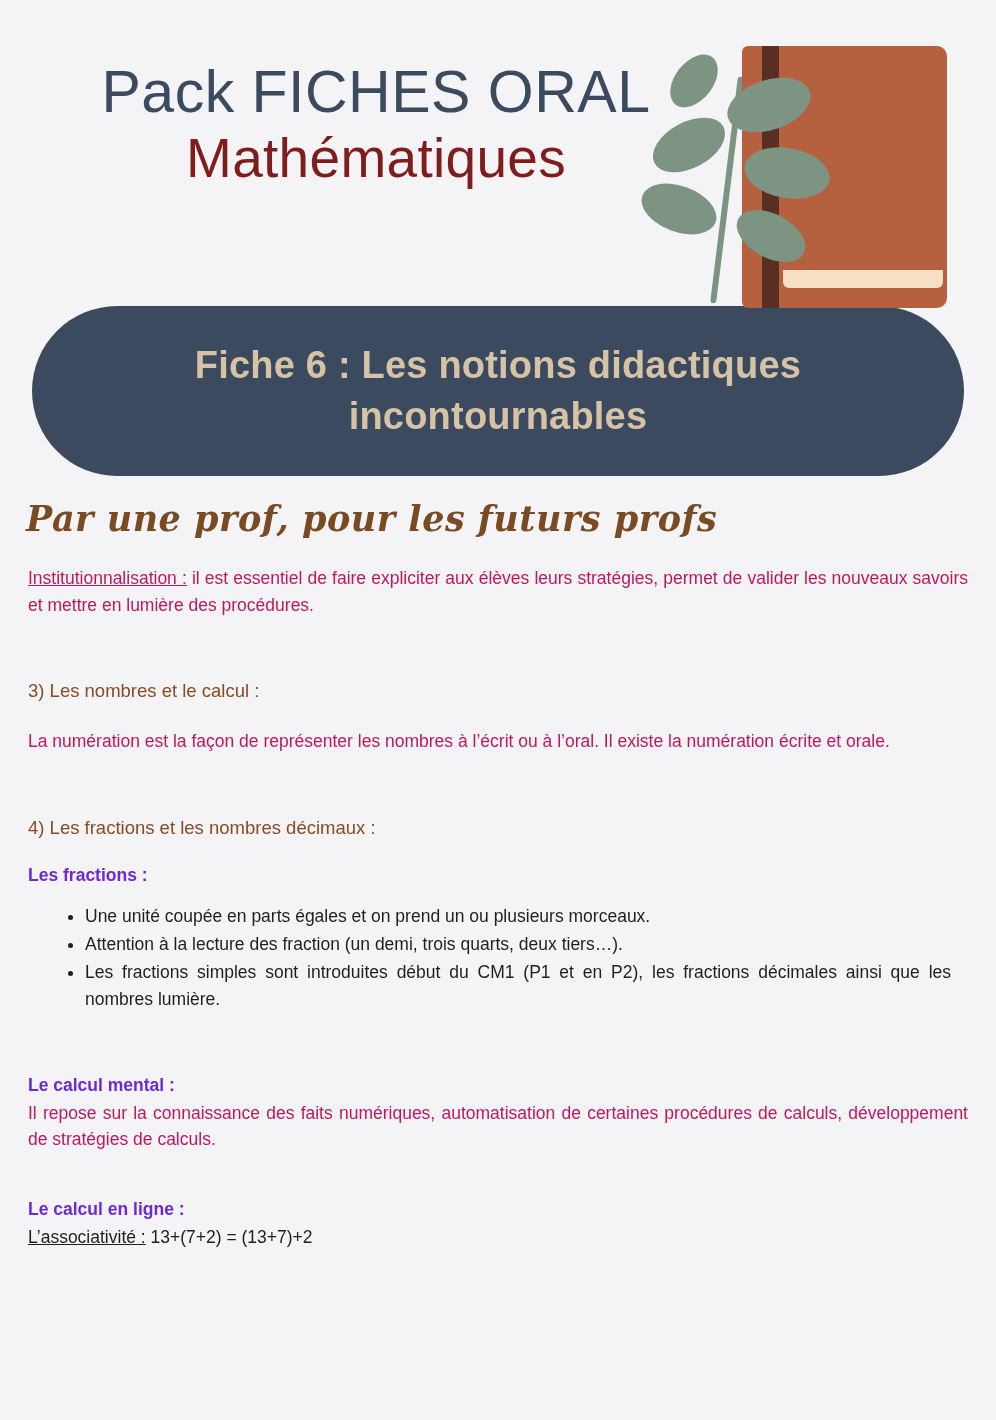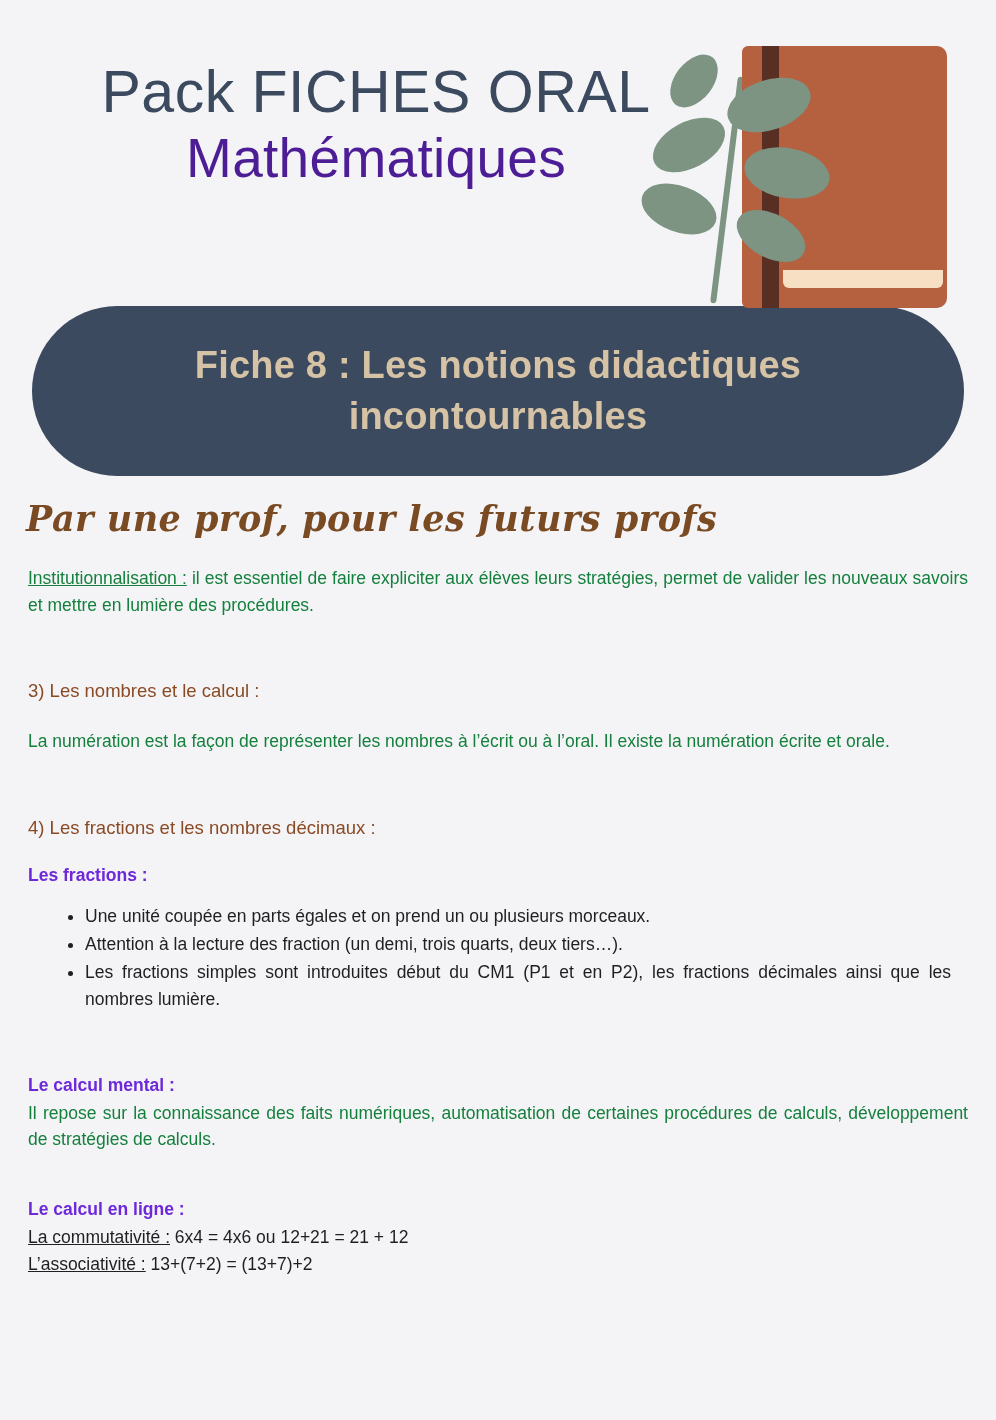--- a/index.html
+++ b/index.html
@@ -39,21 +39,21 @@
   .title-line1 {
     font-size: 59px;
     line-height: 1.05;
     color: #3b4a5e;
     font-weight: 400;
     letter-spacing: 0.5px;
   }
   .title-line2 {
     font-size: 55px;
     line-height: 1.25;
-    color: #4c1d95;
+    color: #7f1d1d;
     font-weight: 400;
     letter-spacing: 0.3px;
   }
 
   
   .book-art {
     position: absolute;
     right: 22px;
     top: 18px;
     width: 290px;
@@ -144,21 +144,21 @@
 
   
   .content {
     padding: 0 2px;
   }
   p.para {
     margin: 0;
     font-size: 17.5px;
     line-height: 1.52;
     text-align: justify;
-    color: #15803d;
+    color: #be185d;
   }
   .u { text-decoration: underline; }
   .spacer-lg { height: 62px; }
   .spacer-md { height: 46px; }
   .spacer-sm { height: 26px; }
 
   .section-title {
     font-size: 18.5px;
     font-weight: normal;
     color: #8a4a24;
@@ -205,21 +205,21 @@
       <div class="book-cover"></div>
       <div class="book-spine"></div>
       <div class="book-pages"></div>
       <div class="leaf l3"></div>
       <div class="leaf l4"></div>
       <div class="leaf l5"></div>
     </div>
   </div>
 
   <div class="banner">
-    <div class="banner-text">Fiche 8 : Les notions didactiques incontournables</div>
+    <div class="banner-text">Fiche 6 : Les notions didactiques incontournables</div>
   </div>
 
   <div class="tagline">Par une prof, pour les futurs profs</div>
 
   <div class="content">
 
     <p class="para">
       <span class="u">Institutionnalisation :</span><span> il est essentiel de faire expliciter aux élèves leurs stratégies, permet de valider les nouveaux savoirs et mettre en lumière des procédures.</span>
     </p>
 
@@ -248,20 +248,17 @@
     <div class="spacer-md"></div>
 
     <p class="sub-title">Le calcul mental :</p>
     <p class="para">Il repose sur la connaissance des faits numériques, automatisation de certaines procédures de calculs, développement de stratégies de calculs.</p>
 
     <div class="spacer-md"></div>
 
     <p class="sub-title">Le calcul en ligne :</p>
 
     <p class="line">
-      <span class="u">La commutativité :</span><span> 6x4 = 4x6 ou 12+21 = 21 + 12</span>
-    </p>
-    <p class="line">
       <span class="u">L’associativité :</span><span> 13+(7+2) = (13+7)+2</span>
     </p>
 
   </div>
 </div>
 
 </body></html>

